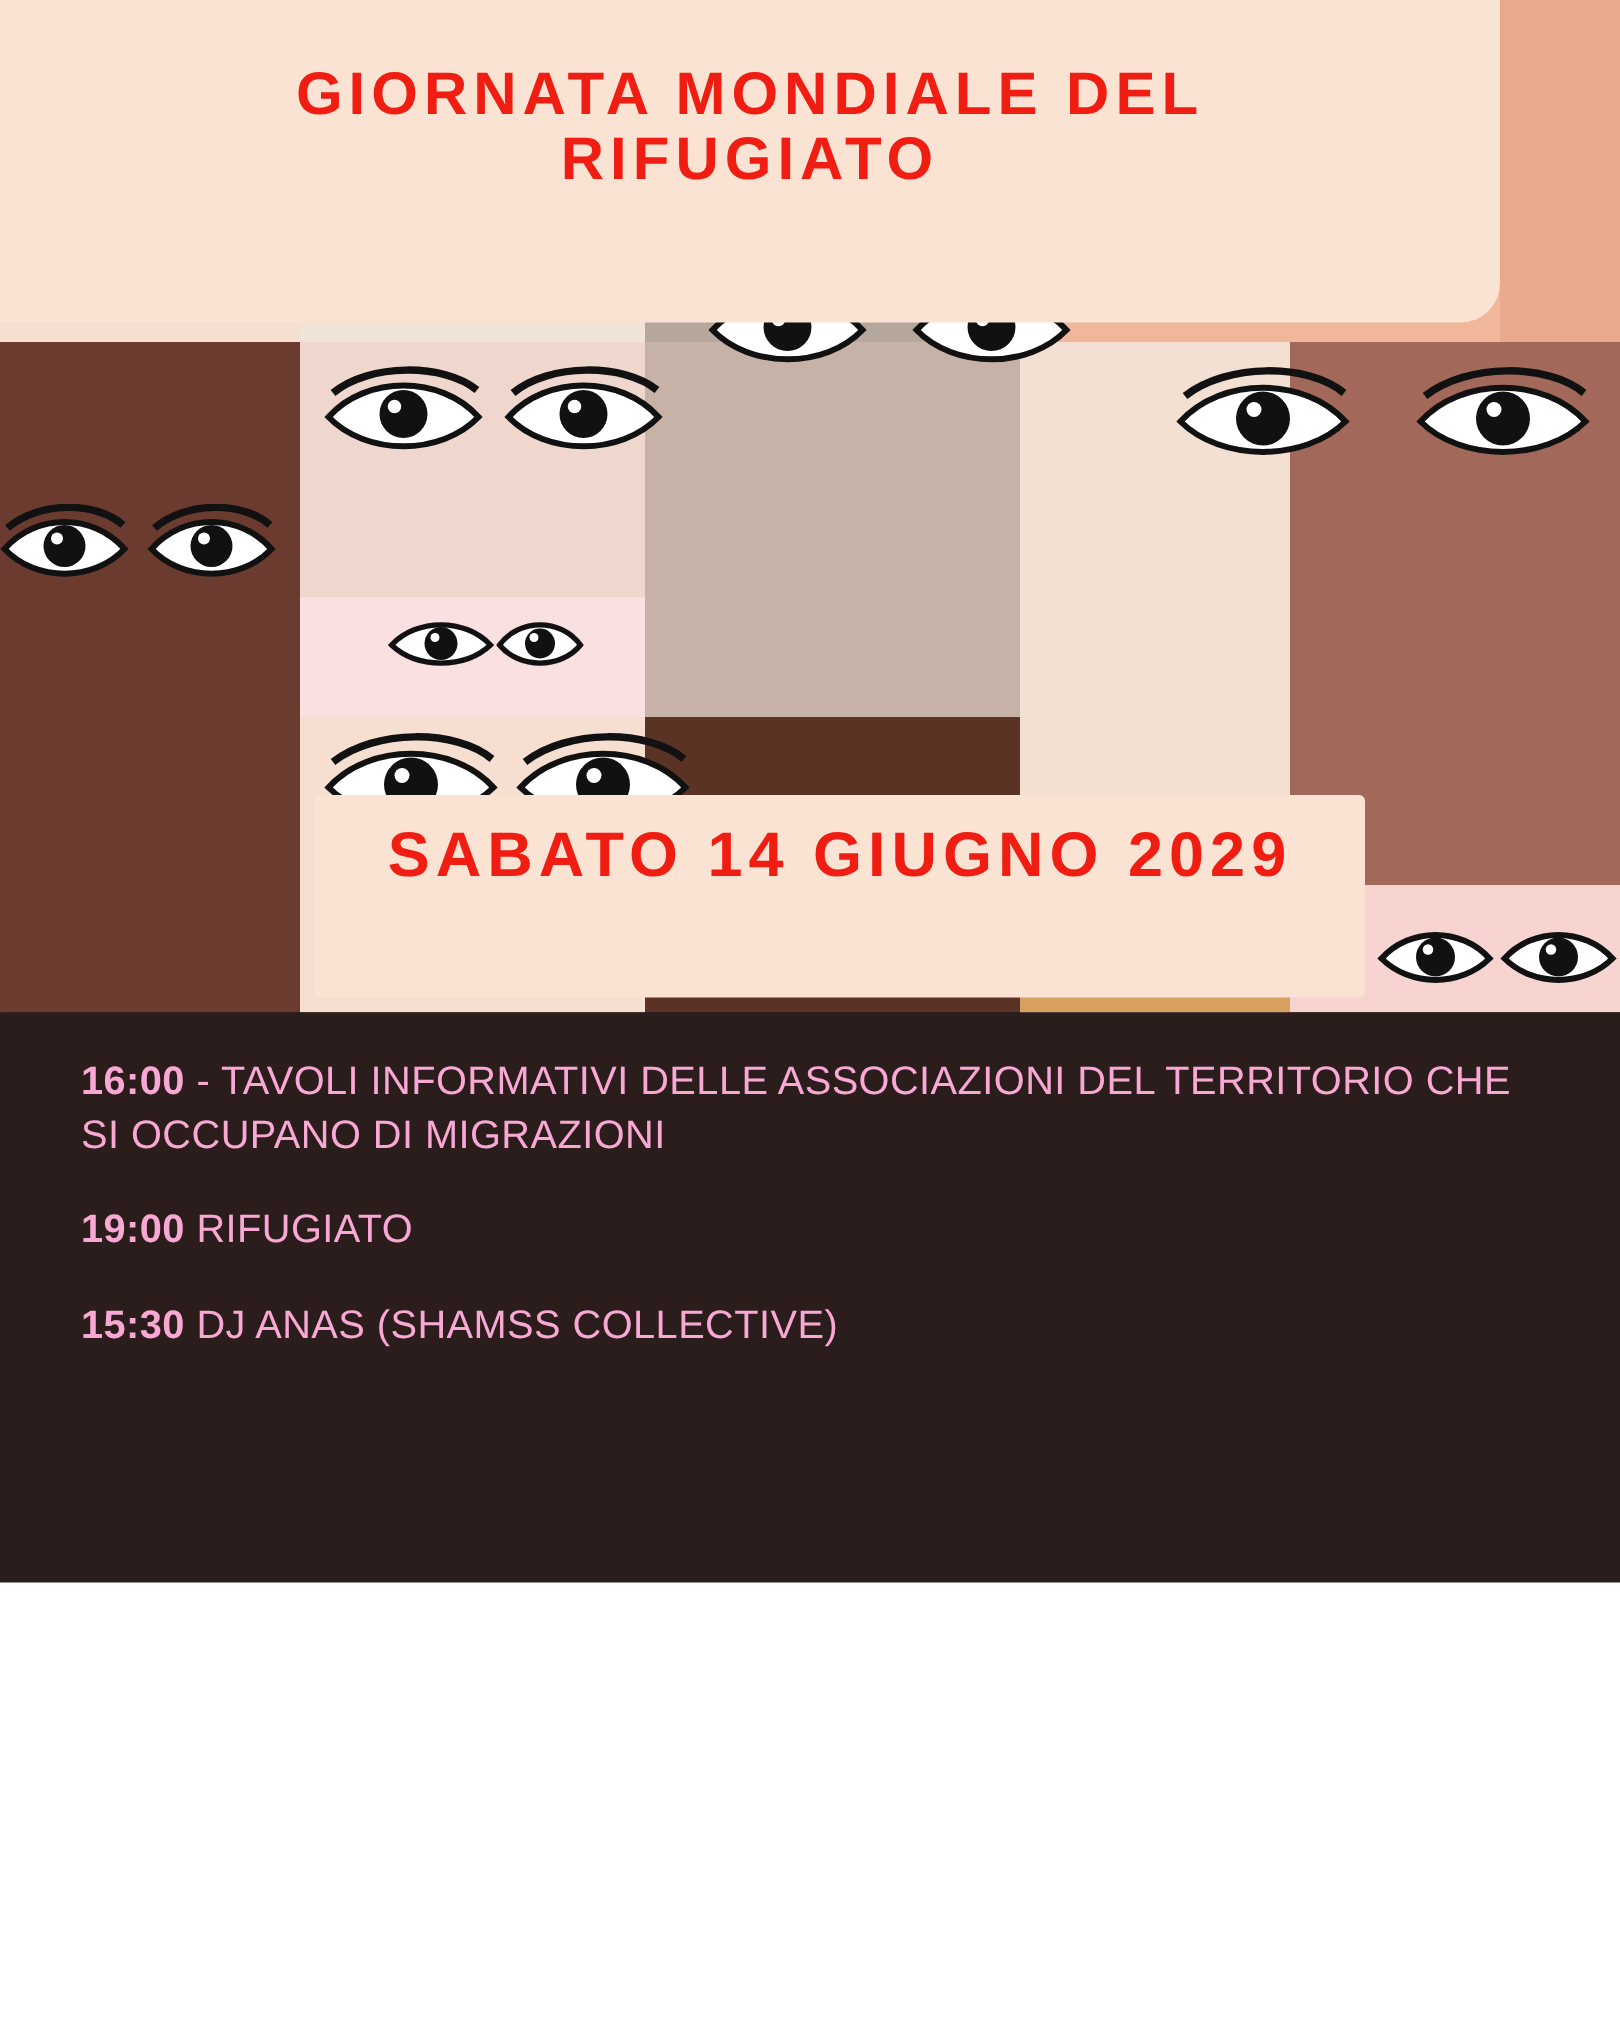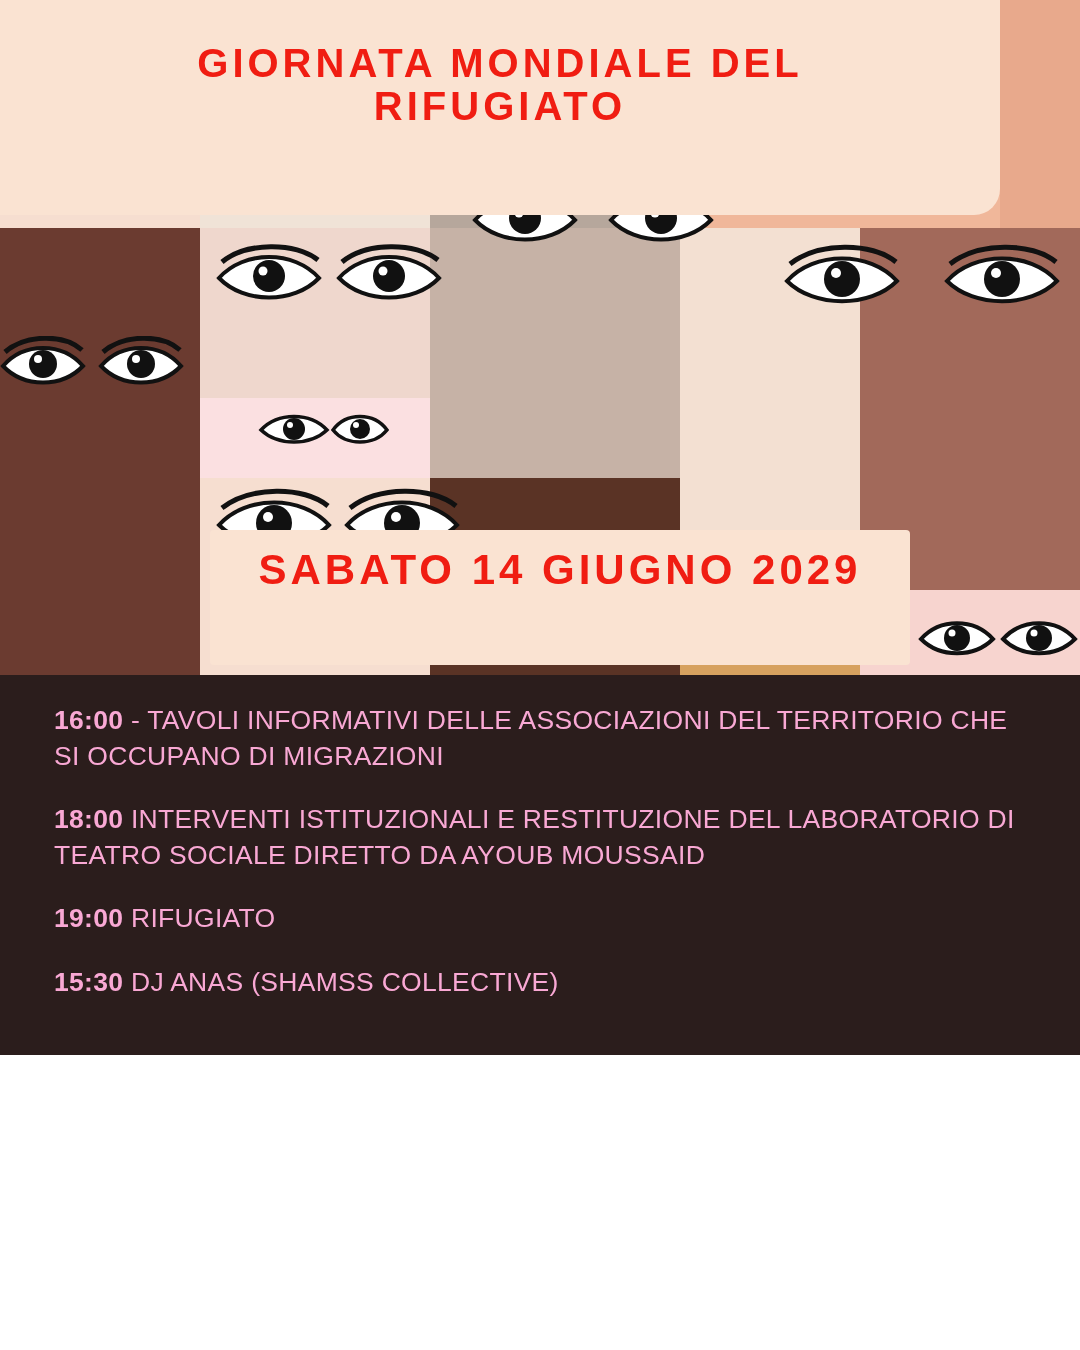--- a/index.html
+++ b/index.html
@@ -390,23 +390,20 @@
   </div>
 
   <div class="date-band"></div>
   <div class="date-text">
     <div>SABATO 14 GIUGNO 2029</div>
   </div>
 
   <div class="program">
     <div class="prog-line">
       <b>16:00</b><span> - TAVOLI INFORMATIVI DELLE ASSOCIAZIONI DEL TERRITORIO CHE SI OCCUPANO DI MIGRAZIONI</span>
-    </div>
-    <div class="prog-line">
-      <b>18:00</b><span> INTERVENTI ISTITUZIONALI E RESTITUZIONE DEL LABORATORIO DI TEATRO SOCIALE DIRETTO DA AYOUB MOUSSAID</span>
     </div>
     <div class="prog-line">
       <b>19:00</b><span> RIFUGIATO</span>
     </div>
     <div class="prog-line">
       <b>15:30</b><span> DJ ANAS (SHAMSS COLLECTIVE)</span>
     </div>
   </div>
 
   <div class="logos"></div>

